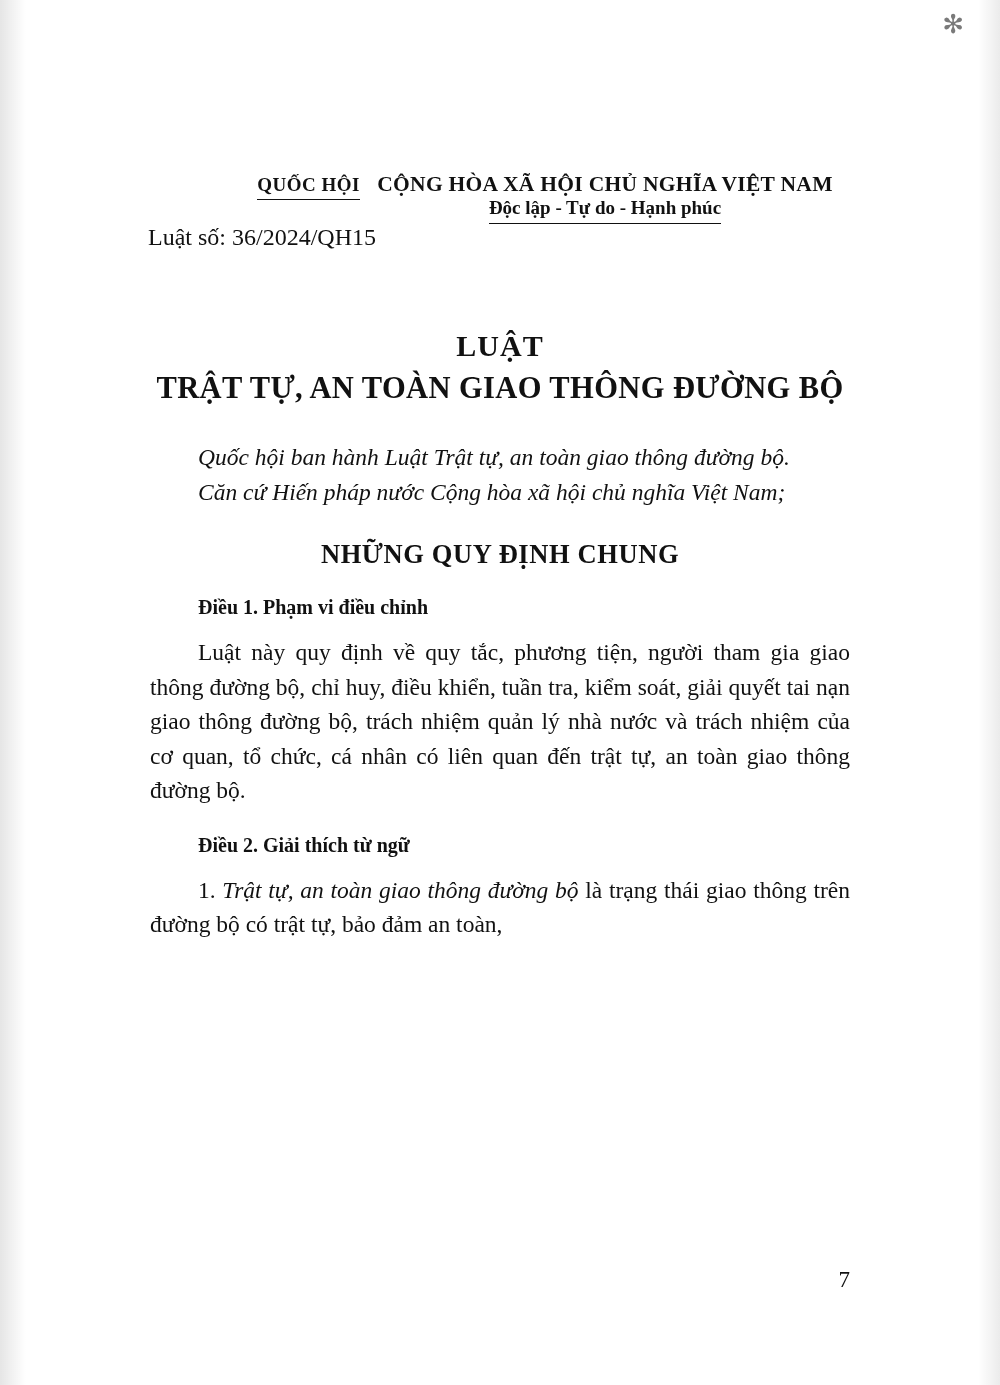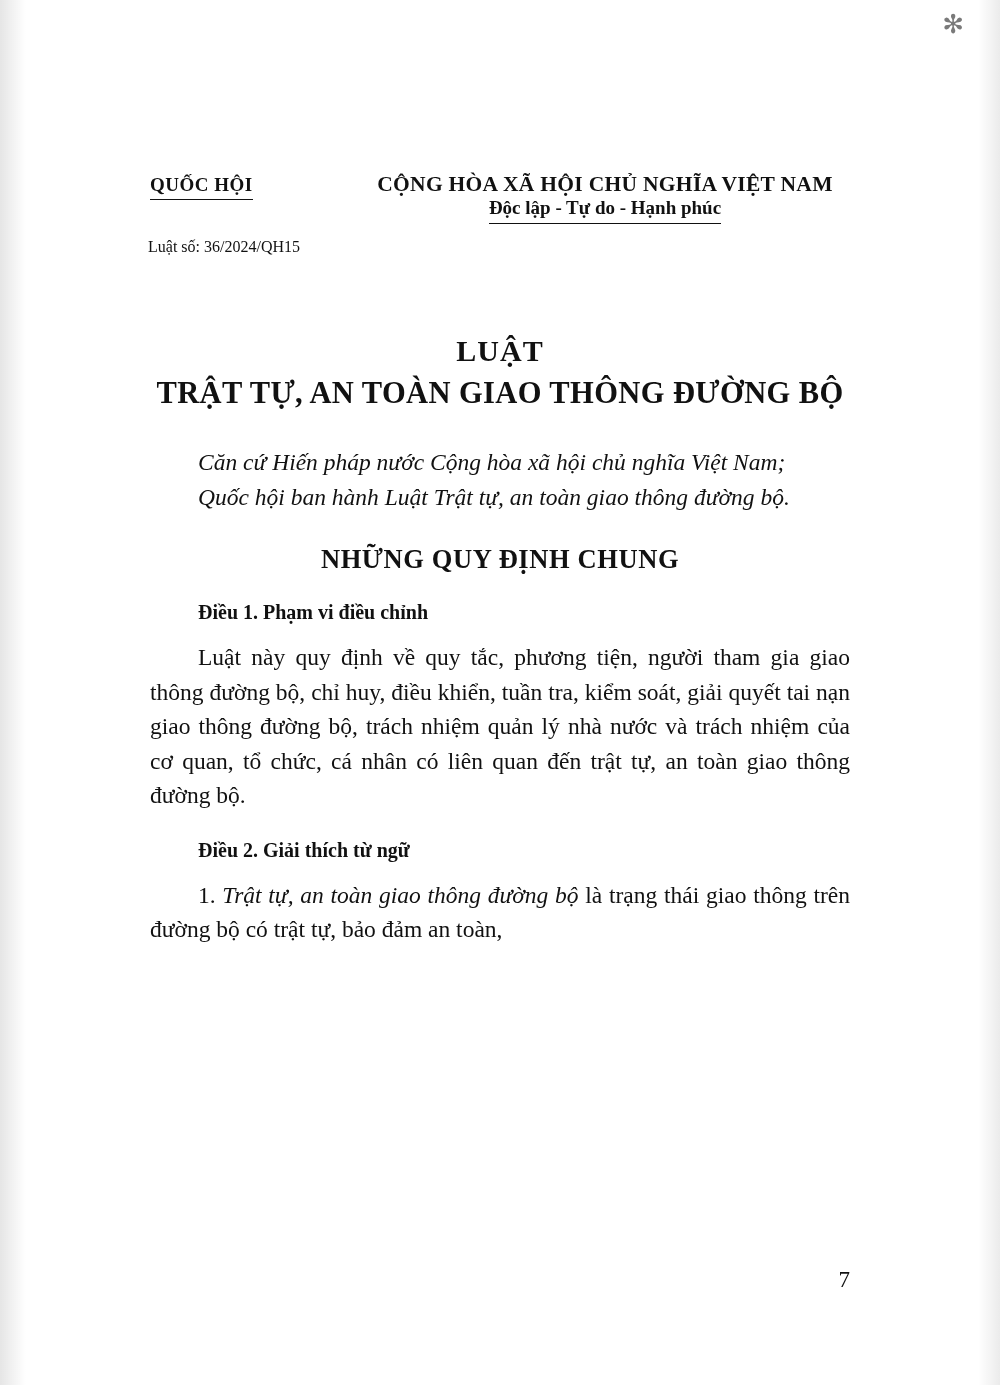--- a/index.html
+++ b/index.html
@@ -54,21 +54,21 @@
   }
 
   
   .masthead {
     margin-top: 172px;
     display: flex;
     align-items: flex-start;
   }
   .issuer {
     width: 210px;
-    text-align: left;
+    text-align: right;
     padding-top: 2px;
   }
   .issuer .issuer-name {
     font-family: "Liberation Serif", serif;
     font-weight: bold;
     font-size: 19px;
     letter-spacing: 0.5px;
     display: inline-block;
     border-bottom: 1.6px solid #111;
     padding-bottom: 3px;
@@ -84,23 +84,22 @@
     white-space: nowrap;
   }
   .national .motto {
     font-weight: bold;
     font-size: 19px;
     display: inline-block;
     border-bottom: 1.6px solid #111;
     padding-bottom: 4px;
   }
   .law-number {
-    margin-top: 14px;
     margin-left: -2px;
-    font-size: 16px;
+    font-size: 24px;
   }
 
   
   .title-block {
     margin-top: 78px;
     text-align: center;
   }
   .title-main {
     font-weight: bold;
     font-size: 30px;
@@ -187,22 +186,22 @@
     </div>
 
     <div class="law-number">Luật số: 36/2024/QH15</div>
 
     <div class="title-block">
       <div class="title-main">LUẬT</div>
       <div class="title-sub">TRẬT TỰ, AN TOÀN GIAO THÔNG ĐƯỜNG BỘ</div>
     </div>
 
     <div class="preamble">
+      <p class="indent">Quốc hội ban hành Luật Trật tự, an toàn giao thông đường bộ.</p>
       <p class="indent">Căn cứ Hiến pháp nước Cộng hòa xã hội chủ nghĩa Việt Nam;</p>
-      <p class="indent">Quốc hội ban hành Luật Trật tự, an toàn giao thông đường bộ.</p>
     </div>
 
     <div class="chapter">
       <div class="chapter-name">NHỮNG QUY ĐỊNH CHUNG</div>
     </div>
 
     <div class="article">
       <div class="article-heading">Điều 1. Phạm vi điều chỉnh</div>
       <div class="article-body">
         <p class="indent">Luật này quy định về quy tắc, phương tiện, người tham gia giao thông đường bộ, chỉ huy, điều khiển, tuần tra, kiểm soát, giải quyết tai nạn giao thông đường bộ, trách nhiệm quản lý nhà nước và trách nhiệm của cơ quan, tổ chức, cá nhân có liên quan đến trật tự, an toàn giao thông đường bộ.</p>

